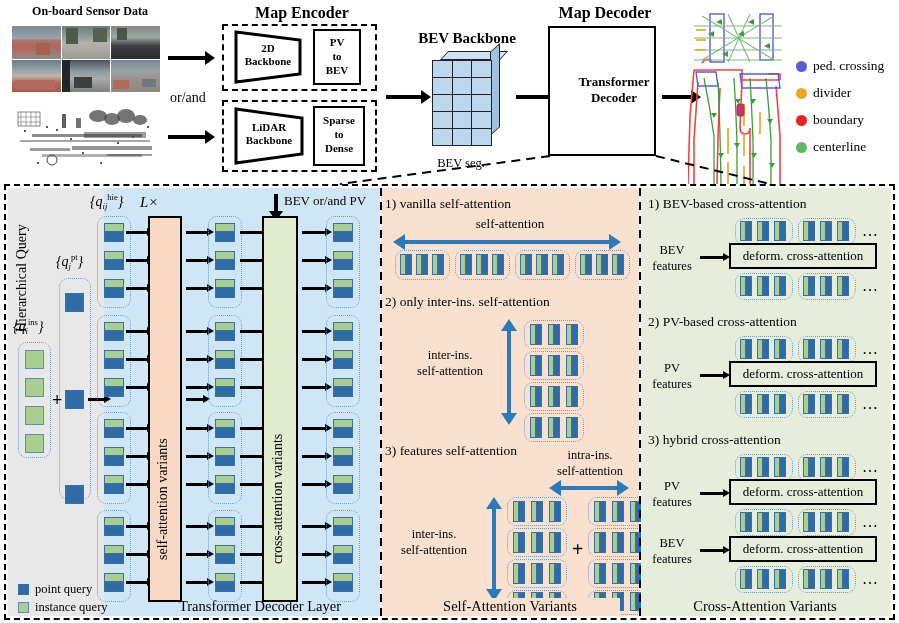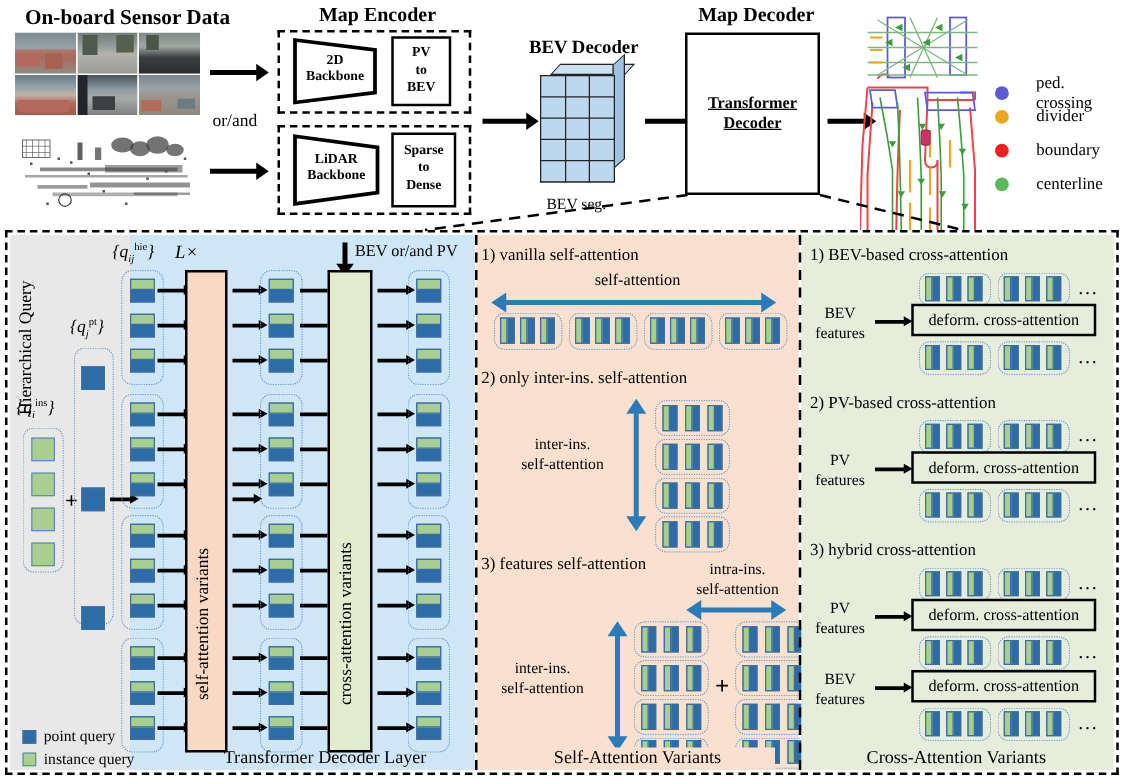--- a/index.html
+++ b/index.html
@@ -37,21 +37,21 @@
   
   .bevwrap { position:absolute; }
   .bevgrid { position:absolute; display:grid;
              grid-template-columns:repeat(3,1fr); grid-template-rows:repeat(5,1fr);
              border:1.5px solid #222; background:#222; gap:1.2px; }
   .bevcell { background:#bcd7ee; }
   .bevside { position:absolute; background:#9fc2e0; border:1.5px solid #222; }
   .bevtop { position:absolute; background:#cfe2f3; border:1.5px solid #222; }
 
   
-  .legrow { position:absolute; display:flex; align-items:center; gap:22px;
+  .legrow { position:absolute; display:flex; align-items:center; gap:6px;
             font-size:13.5px; }
   .legdot { width:11px; height:11px; border-radius:50%; display:block; }
 
   
   #bottom-panel { left:4px; top:184px; width:891px; height:436px; }
 
   
   .tok-h { position:absolute; width:20px; height:19px;
            border:1.1px solid #3c6fa0; background:#2d6ca6; }
   .tok-h i { display:block; height:8px; background:#a8cf8f;
@@ -97,21 +97,21 @@
   .dots3 { position:absolute; font-size:16px; letter-spacing:1.5px; }
 
   .mathlbl { position:absolute; font-family:"Liberation Serif", serif;
              font-size:14px; font-style:italic; }
   .mathlbl sub, .mathlbl sup { font-size:8.5px; font-style:normal; }
   .mathlbl sub { font-style:italic; }
 </style>
 </head>
 <body>
 
-<div class="abs bold ctr" style="left:12px;top:4px;width:180px;font-size:17px;">On-board Sensor Data</div>
+<div class="abs bold ctr" style="left:0;top:4px;width:180px;font-size:12px;">On-board Sensor Data</div>
 
 <div class="cams" style="left:12px;top:26px;width:148px;height:66px;">
   <div class="cam" style="background:linear-gradient(#8b9aa2 0%,#9aa6ac 42%,#a89a90 43%,#b5secondary 44%,#8a7a70 100%);">
      <div style="position:absolute;inset:0;background:
         linear-gradient(180deg,#7d8b93 0%,#97a3a9 38%,#b0746a 44%,#a96a60 62%,#8e8c86 100%);"></div>
      <div style="position:absolute;left:2px;bottom:6px;width:18px;height:10px;background:#b4695c;"></div>
      <div style="position:absolute;left:24px;bottom:4px;width:14px;height:12px;background:#a8604f;"></div>
   </div>
   <div class="cam">
      <div style="position:absolute;inset:0;background:
@@ -212,21 +212,21 @@
   </svg>
   <div class="abs bold ctr" style="left:0;top:15px;width:74px;font-size:11px;line-height:1.15;">LiDAR<br>Backbone</div>
 </div>
 
 <div class="abs solidbox" style="left:313px;top:106px;width:52px;height:60px;">
   <div class="abs bold ctr" style="left:0;top:6px;width:48px;font-size:11px;line-height:1.25;">Sparse<br>to<br>Dense</div>
 </div>
 
 <div class="arrow-r" style="left:386px;top:95px;width:36px;"></div>
 
-<div class="abs bold ctr" style="left:408px;top:30px;width:118px;font-size:15px;">BEV Decoder</div>
+<div class="abs bold ctr" style="left:408px;top:30px;width:118px;font-size:15px;">BEV Backbone</div>
 <div class="bevwrap" style="left:432px;top:52px;width:78px;height:102px;">
   <div class="bevtop" style="left:8px;top:-1px;width:60px;height:9px;
        transform:skewX(-42deg);transform-origin:bottom left;"></div>
   <div class="bevside" style="left:58px;top:0px;width:10px;height:84px;
        transform:skewY(-42deg);transform-origin:top left;"></div>
   <div class="bevgrid" style="left:0;top:8px;width:60px;height:86px;">
     <div class="bevcell"></div>
       <div class="bevcell"></div>
       <div class="bevcell"></div>
     <div class="bevcell"></div>
@@ -242,21 +242,21 @@
       <div class="bevcell"></div>
       <div class="bevcell"></div>
   </div>
 </div>
 <div class="abs ctr" style="left:420px;top:156px;width:82px;font-size:12.5px;">BEV seg.</div>
 
 <div class="arrow-r" style="left:516px;top:95px;width:34px;"></div>
 
 <div class="abs bold ctr" style="left:545px;top:4px;width:120px;font-size:16px;">Map Decoder</div>
 <div class="abs solidbox" style="left:548px;top:26px;width:108px;height:130px;">
-  <div class="abs bold ctr" style="left:0;top:46px;width:104px;font-size:13px;line-height:1.25;text-decoration:underline;">Transformer<br>Decoder</div>
+  <div class="abs bold ctr" style="left:12px;top:46px;width:104px;font-size:13px;line-height:1.25;">Transformer<br>Decoder</div>
 </div>
 
 <div class="arrow-r" style="left:662px;top:95px;width:30px;"></div>
 
 <div class="abs" style="left:688px;top:8px;width:100px;height:176px;overflow:hidden;">
 <svg width="100" height="176" viewBox="0 0 100 176">
   <g stroke="#ee4444" stroke-width="1.6" fill="none">
     <path d="M14 55 q4 -6 10 -2"></path>
     <path d="M6 62 H54 V72 H92"></path>
     <path d="M6 62 q-2 22 -4 46 l-2 68"></path>

